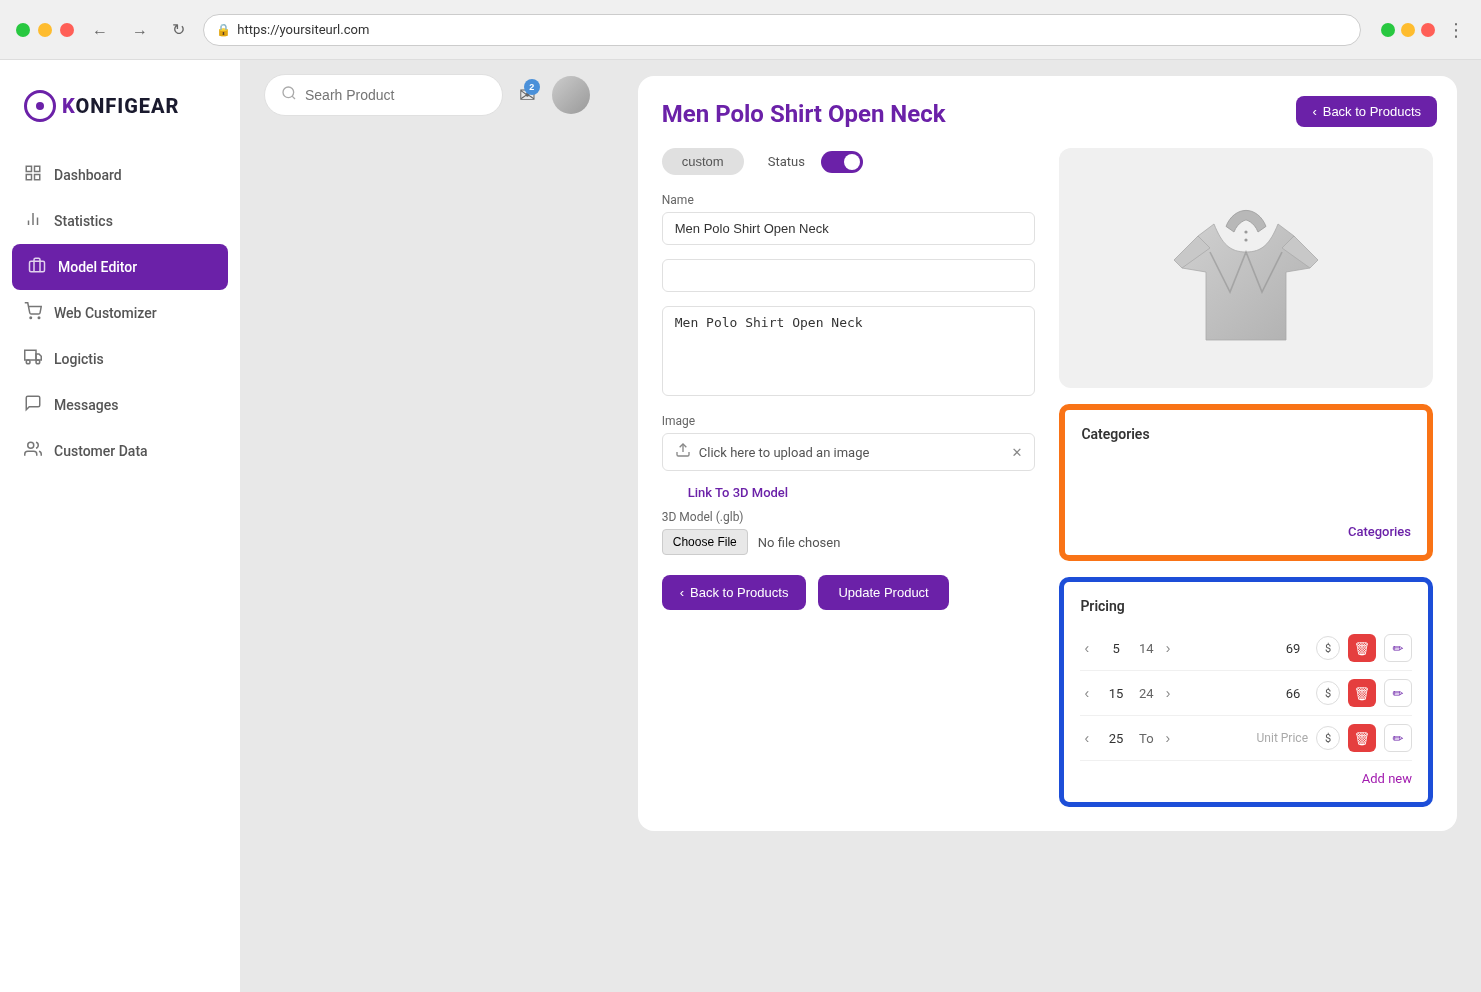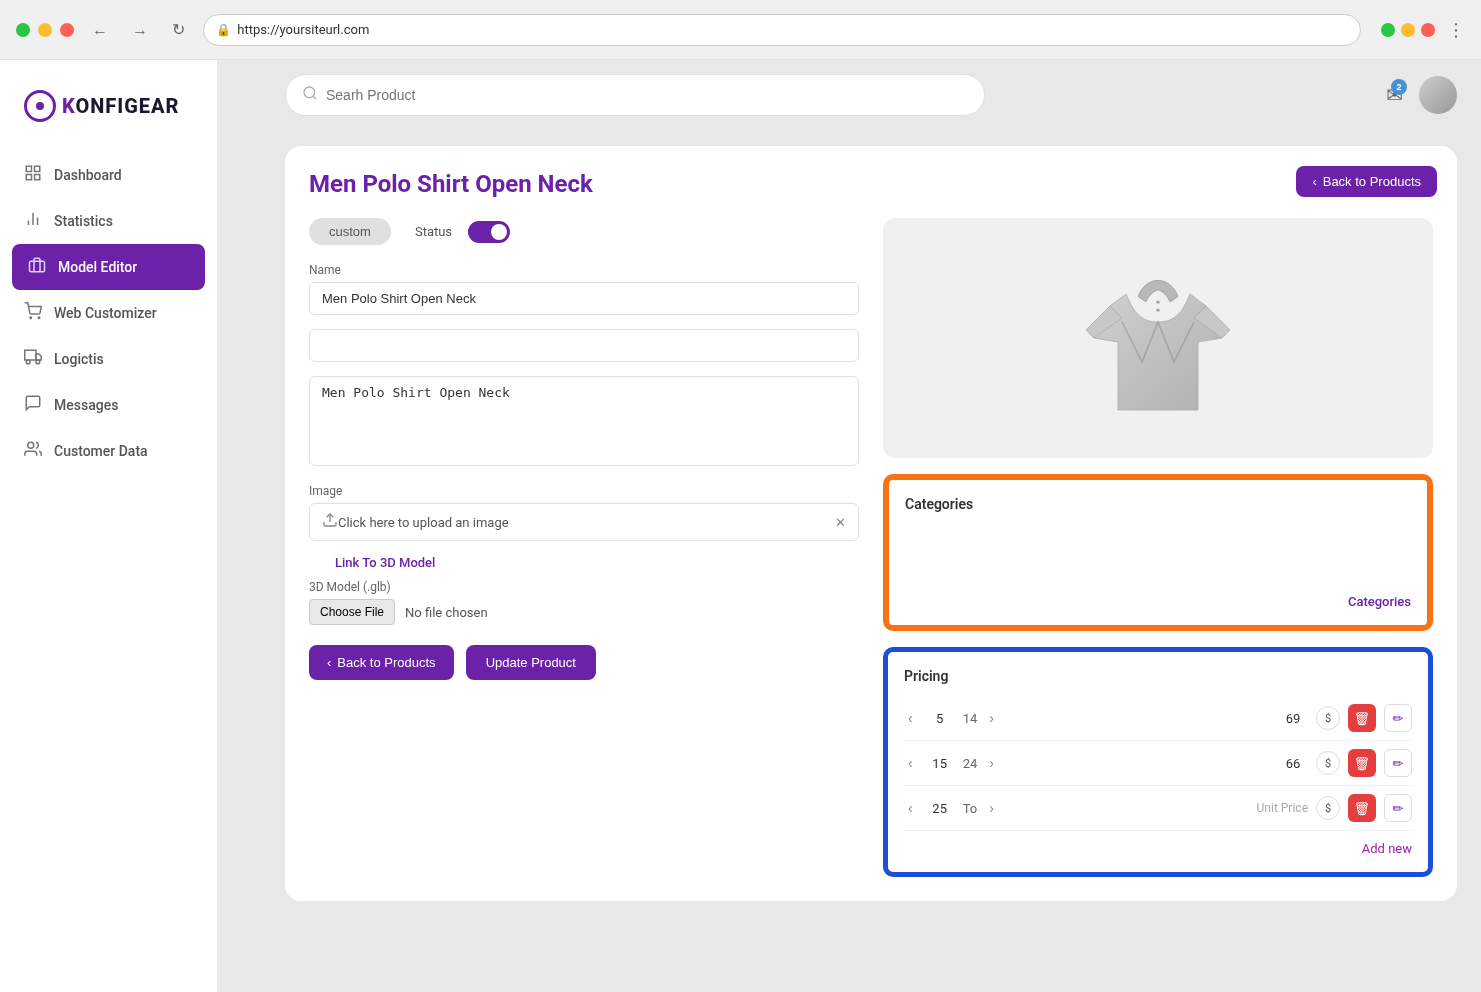--- a/index.html
+++ b/index.html
@@ -53,21 +53,21 @@
 
     
     .app-wrapper {
       display: flex;
       height: calc(992px - 60px);
       background: #e8e8e8;
     }
 
     
     .sidebar {
-      width: 217px;
+      width: 240px;
       background: white;
       height: 100%;
       display: flex;
       flex-direction: column;
       padding: 20px 0;
     }
     .logo-area {
       padding: 10px 24px 30px;
     }
     .logo {
@@ -113,23 +113,21 @@
       margin: 0 12px;
       padding: 12px 16px;
     }
     .nav-icon { font-size: 18px; opacity: 0.8; }
     .nav-label { font-weight: 500; }
 
     
     .main-area {
       flex: 1;
       display: flex;
-      flex-direction: column;
       overflow: hidden;
-      margin-left: 44px;
     }
 
     
     .topbar {
       background: #e8e8e8;
       height: 70px;
       display: flex;
       align-items: center;
       padding: 0 24px;
       gap: 16px;
@@ -295,20 +293,21 @@
       height: 90px;
       resize: none;
     }
 
     .image-upload {
       border: 1px solid #e0e0e0;
       border-radius: 6px;
       padding: 8px 12px;
       display: flex;
       align-items: center;
+      gap: 8px;
       font-size: 13px;
       color: #555;
     }
     .upload-icon { font-size: 16px; color: #888; }
     .close-x { color: #888; cursor: pointer; margin-left: auto; }
 
     .link-3d {
       color: #6b21a8;
       font-size: 13px;
       cursor: pointer;

